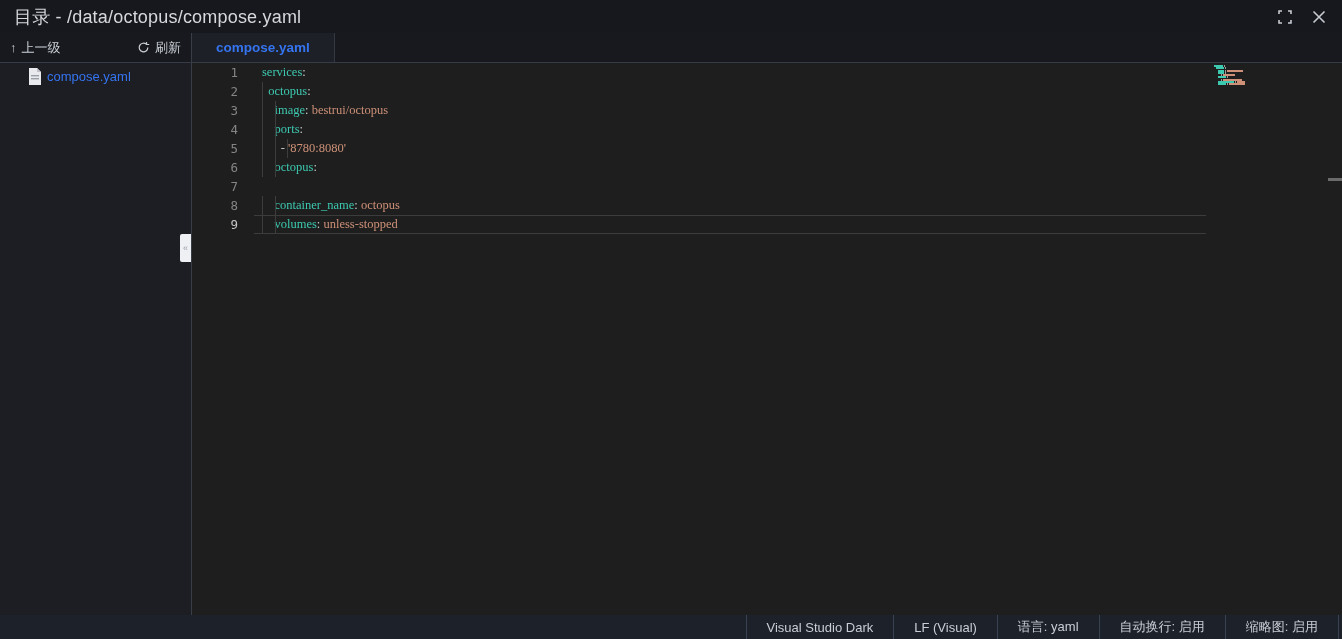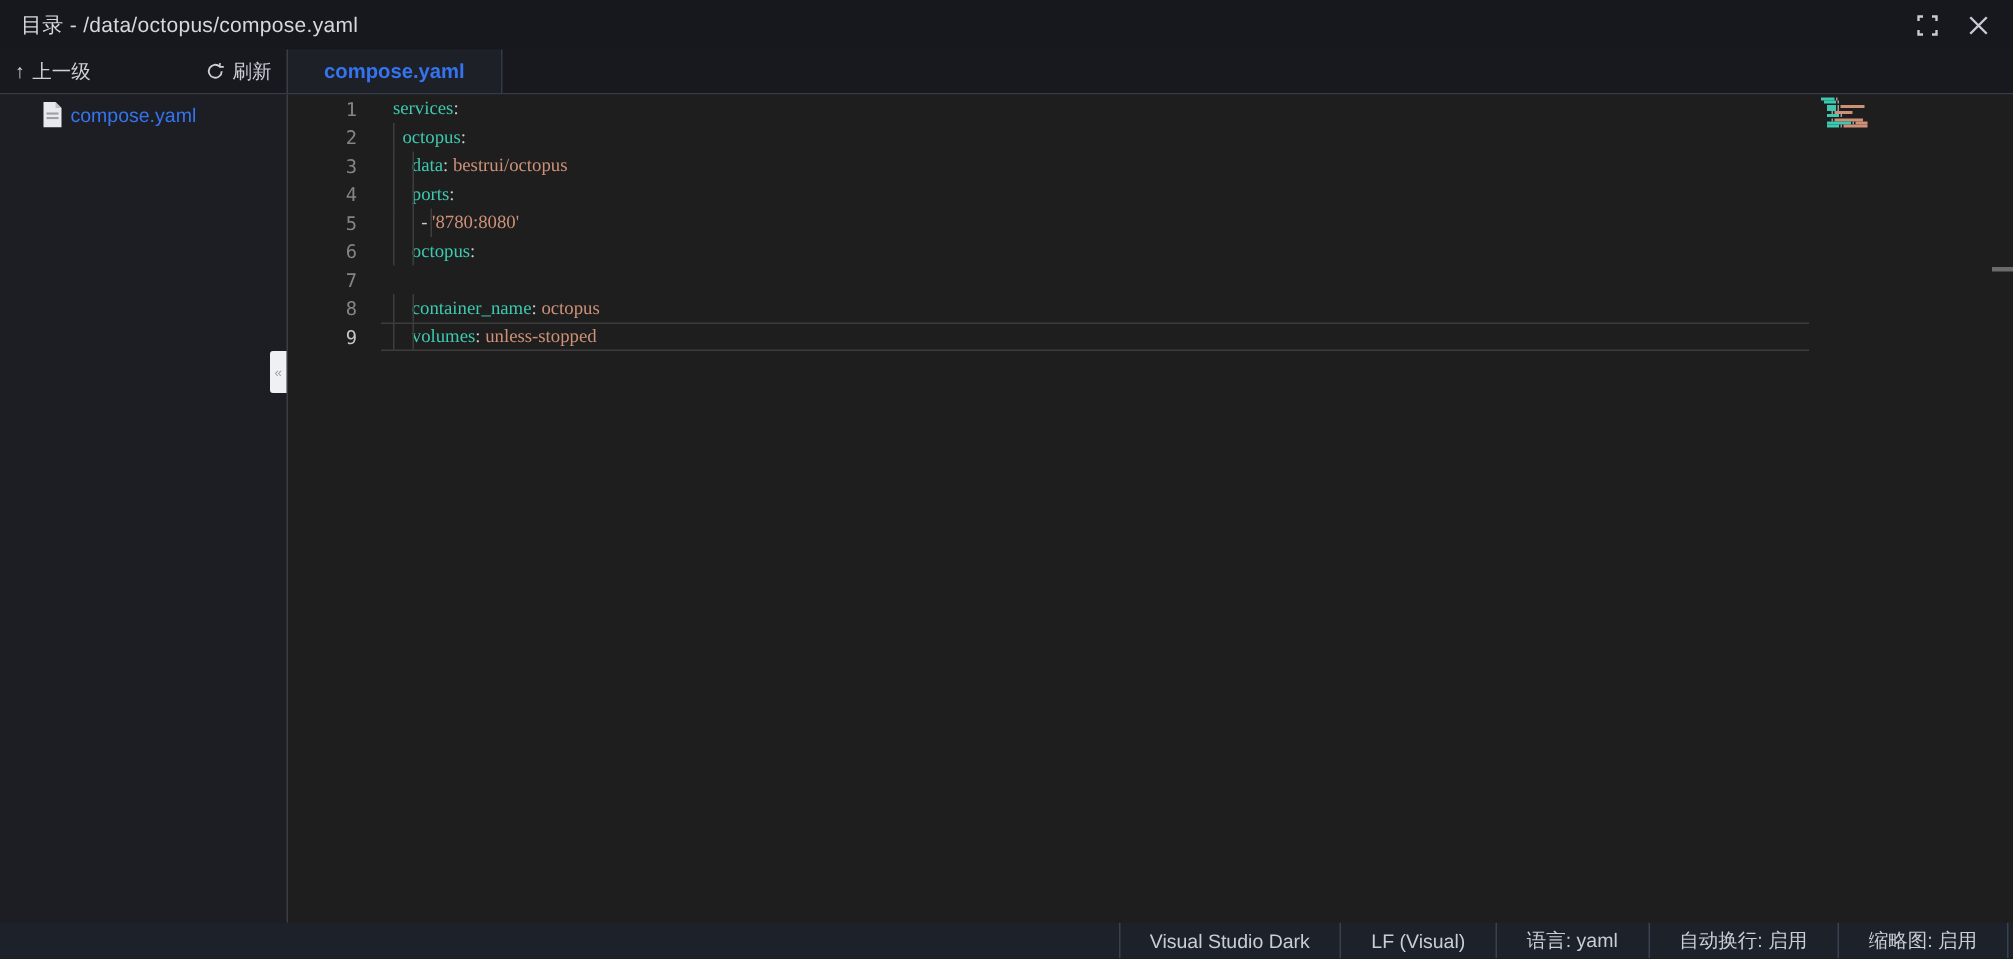--- a/index.html
+++ b/index.html
@@ -3,21 +3,21 @@
 <meta charset="utf-8">
 <style>
   * { margin:0; padding:0; box-sizing:border-box; }
   html,body { width:1342px; height:639px; overflow:hidden; background:#1e1e1e;
               font-family:"Liberation Sans","DejaVu Sans",sans-serif; }
   .window { width:1342px; height:639px; display:flex; flex-direction:column; position:relative; }
 
   
   .titlebar { height:33px; background:#16181d; display:flex; align-items:center;
               padding:0 14px; flex:none; }
-  .titlebar .title { color:#d6d8dc; font-size:14px; letter-spacing:.2px; }
+  .titlebar .title { color:#d6d8dc; font-size:18px; letter-spacing:.2px; }
   .titlebar-actions { margin-left:auto; display:flex; align-items:center; gap:16px; }
   .tb-icon { width:18px; height:18px; display:flex; align-items:center; justify-content:center; cursor:pointer; }
 
   
   .menubar { height:34px; background:#252933; display:flex; align-items:center;
              padding:0 18px; gap:28px; flex:none; border-bottom:1px solid #101217; }
   .menu-item { color:#d2d5db; font-size:13.5px; cursor:pointer; }
 
   
   .header-row { height:30px; display:flex; flex:none; background:#17191e; border-bottom:1px solid #363c47; }
@@ -143,21 +143,21 @@
           <div class="code-row">
             <span class="ln">1</span>
             <span class="line-content"><span></span><span class="tok-key">services</span><span class="tok-pun">:</span></span>
           </div>
           <div class="code-row">
             <span class="ln">2</span>
             <span class="line-content"><span class="guide" style="left: calc(0ch + 8px);"></span><span>  </span><span class="tok-key">octopus</span><span class="tok-pun">:</span></span>
           </div>
           <div class="code-row">
             <span class="ln">3</span>
-            <span class="line-content"><span class="guide" style="left: calc(0ch + 8px);"></span><span class="guide" style="left: calc(2ch + 8px);"></span><span>    </span><span class="tok-key">data</span><span class="tok-pun">: </span><span class="tok-str">bestrui/octopus</span></span>
+            <span class="line-content"><span class="guide" style="left: calc(0ch + 8px);"></span><span class="guide" style="left: calc(2ch + 8px);"></span><span>    </span><span class="tok-key">image</span><span class="tok-pun">: </span><span class="tok-str">bestrui/octopus</span></span>
           </div>
           <div class="code-row">
             <span class="ln">4</span>
             <span class="line-content"><span class="guide" style="left: calc(0ch + 8px);"></span><span class="guide" style="left: calc(2ch + 8px);"></span><span>    </span><span class="tok-key">ports</span><span class="tok-pun">:</span></span>
           </div>
           <div class="code-row">
             <span class="ln">5</span>
             <span class="line-content"><span class="guide" style="left: calc(0ch + 8px);"></span><span class="guide" style="left: calc(2ch + 8px);"></span><span class="guide" style="left: calc(4ch + 8px);"></span><span>      </span><span class="tok-pun">- </span><span class="tok-str">'8780:8080'</span></span>
           </div>
           <div class="code-row">

